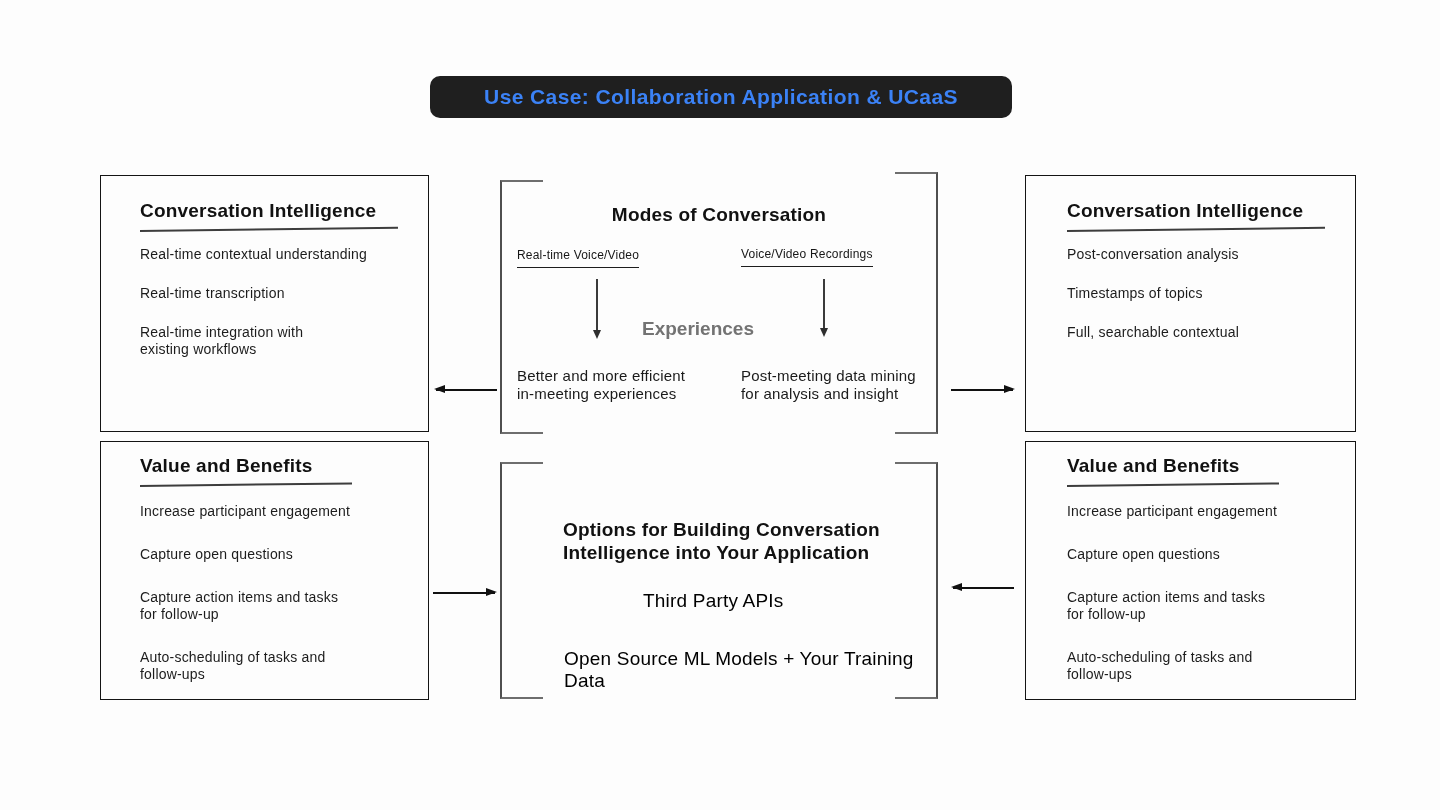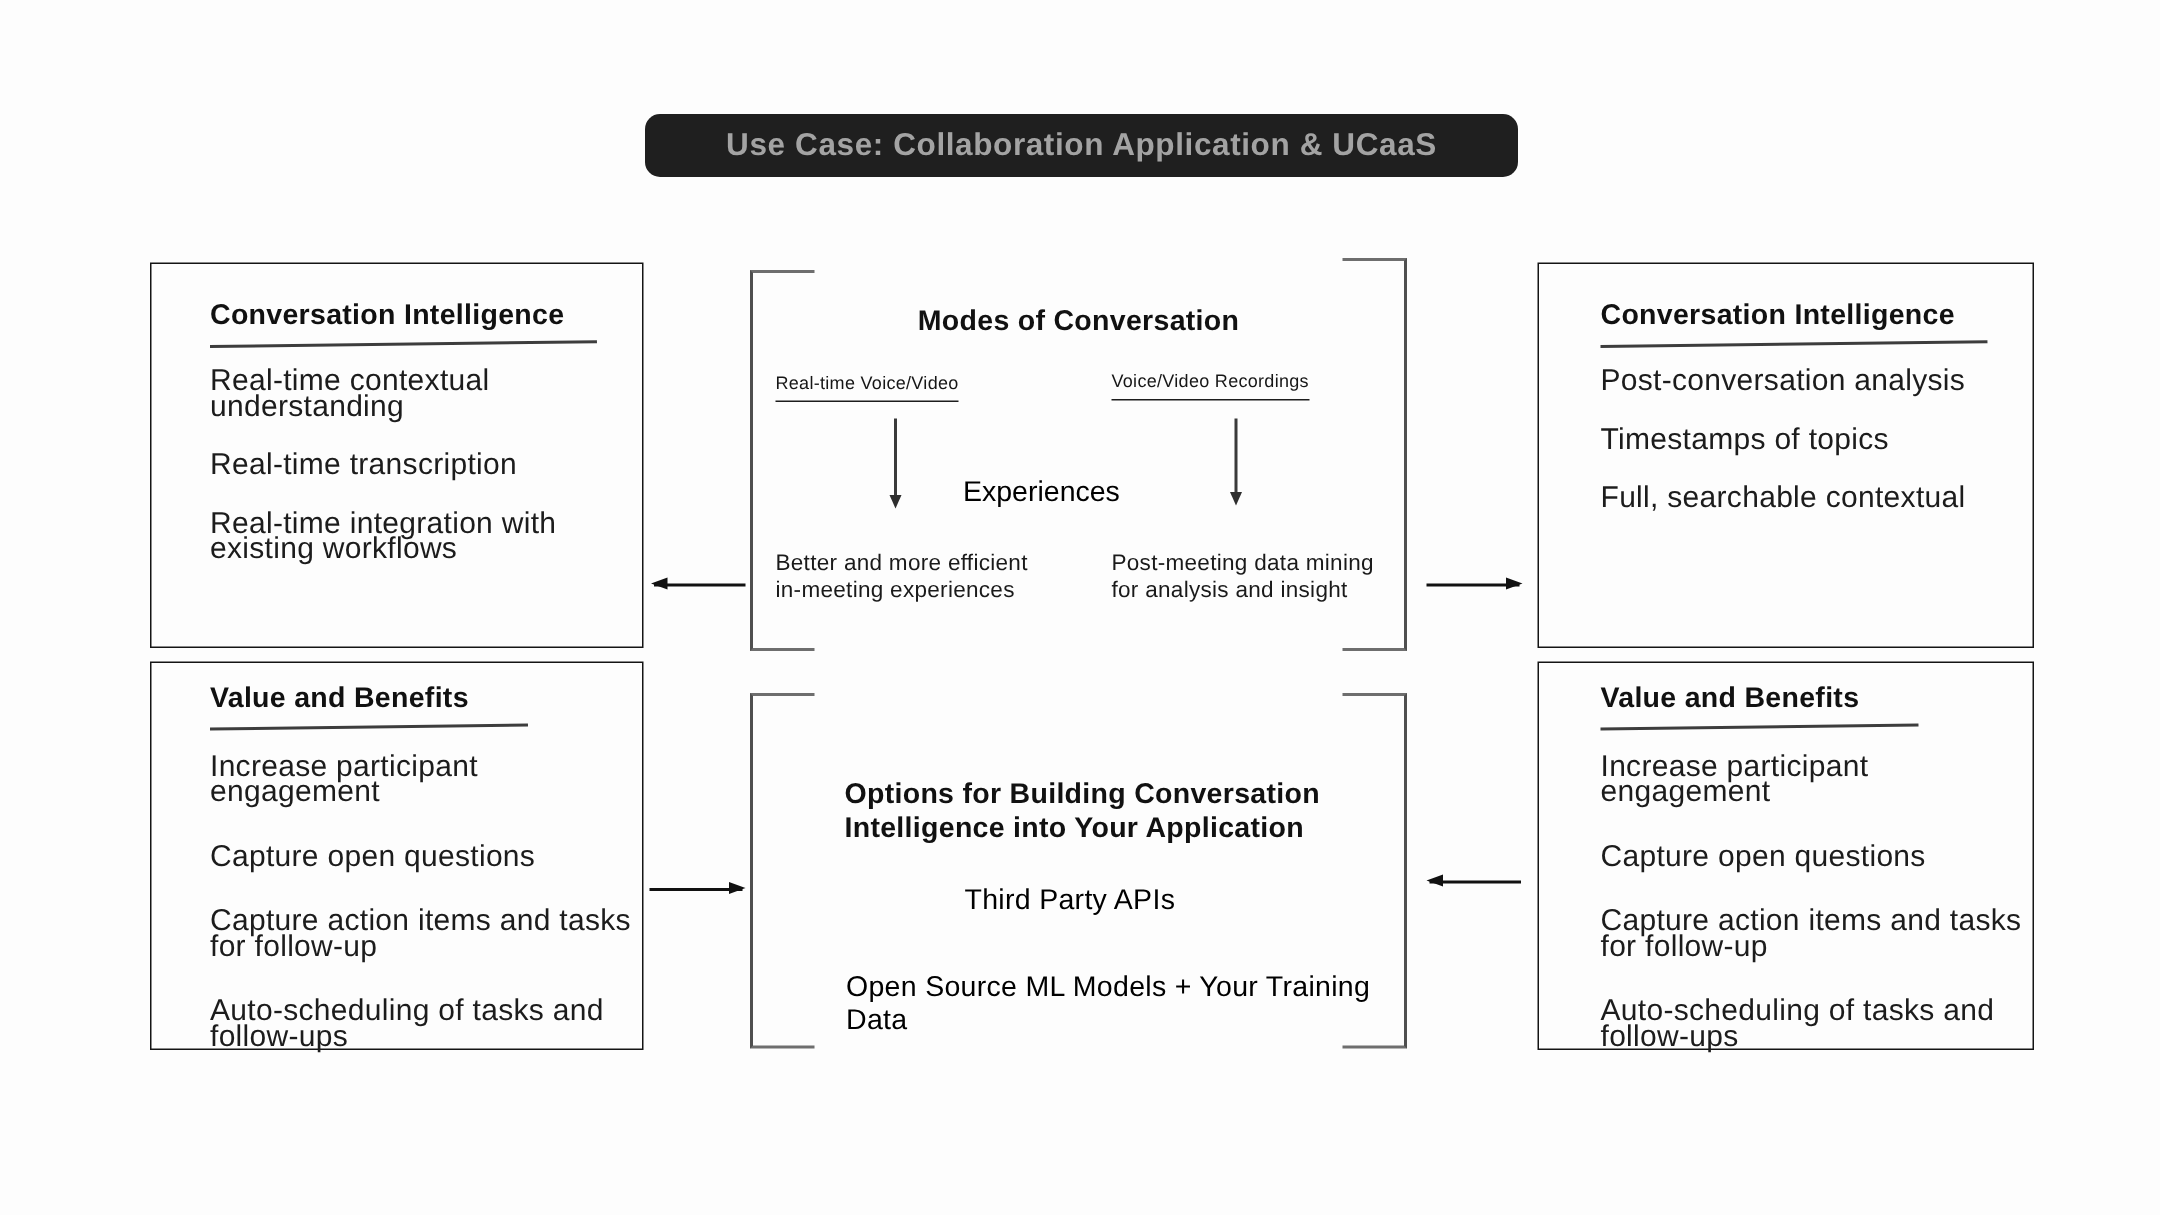--- a/index.html
+++ b/index.html
@@ -4,21 +4,21 @@
 <style>
   html,body { margin:0; padding:0; background:#fdfdfd; }
   .canvas {
     position:relative; width:1440px; height:810px; overflow:hidden;
     background:#fdfdfd; color:#1b1b1b;
     font-family:"Liberation Sans", sans-serif;
   }
   
   .badge {
     position:absolute; left:430px; top:76px; width:582px; height:42px;
-    background:#1f1f1f; border-radius:10px; color:#a3a3a3;
+    background:#1f1f1f; border-radius:10px; color:#3b82f6;
     display:flex; align-items:center; justify-content:center;
     font-size:21px; font-weight:600; letter-spacing:0.4px;
   }
   
   .box {
     position:absolute; border:1.5px solid #141414; background:transparent;
     box-sizing:border-box;
   }
   .box.tl { left:100px; top:175px; width:329px; height:257px; padding-left:39px; }
   .box.tr { left:1025px; top:175px; width:331px; height:257px; padding-left:41px; }
@@ -29,21 +29,21 @@
   .box.bl .heading, .box.br .heading { margin-top:13px; }
   .hline {
     height:2px; background:#3d3d3d; margin-top:8px;
     transform:rotate(-0.7deg); transform-origin:left center;
   }
   .box.tl .hline, .box.tr .hline { width:258px; }
   .box.bl .hline, .box.br .hline { width:212px; }
   .items { margin-top:14px; }
   .box.bl .items, .box.br .items { margin-top:16px; }
   .item {
-    font-size:20px; line-height:17px; letter-spacing:0.2px;
+    font-size:14px; line-height:17px; letter-spacing:0.2px;
     white-space:pre-line; margin-bottom:22px; color:#1c1c1c;
   }
   .box.bl .item, .box.br .item { margin-bottom:26px; }
   .item:last-child { margin-bottom:0; }
 
   
   .bracket-section { position:absolute; box-sizing:border-box;padding-left:29px; }
   .modes { left:500px; top:172px; width:438px; height:262px; }
   .options { left:500px; top:462px; width:438px; height:237px; }
   .bracket {
@@ -63,21 +63,21 @@
   .mode-label.one { left:17px; top:76px; }
   .mode-label.two { left:241px; top:75px; }
   .varrow { position:absolute; width:1.5px; background:#3a3a3a; }
   .varrow.one { left:96px; top:107px; height:52px; }
   .varrow.two { left:323px; top:107px; height:50px; }
   .varrow::after {
     content:""; position:absolute; left:-3.5px; bottom:-8px;
     border-left:4.5px solid transparent; border-right:4.5px solid transparent;
     border-top:9px solid #2e2e2e;
   }
-  .experiences { position:absolute; left:142px; top:146px; font-size:19px; font-weight:400; color:#000000; }
+  .experiences { position:absolute; left:142px; top:146px; font-size:19px; font-weight:700; color:#737373; }
   .outcome {
     position:absolute; font-size:15px; line-height:17.5px; letter-spacing:0.2px;
     white-space:pre-line; color:#1a1a1a;
   }
   .outcome.one { left:17px; top:195px; }
   .outcome.two { left:241px; top:195px; }
 
   .options .section-title { left:63px; top:56px; line-height:23px; white-space:pre-line; }
   .option { position:absolute; font-size:19px; letter-spacing:0.2px; color:#000000; }
   .option.one { left:143px; top:128px; }

